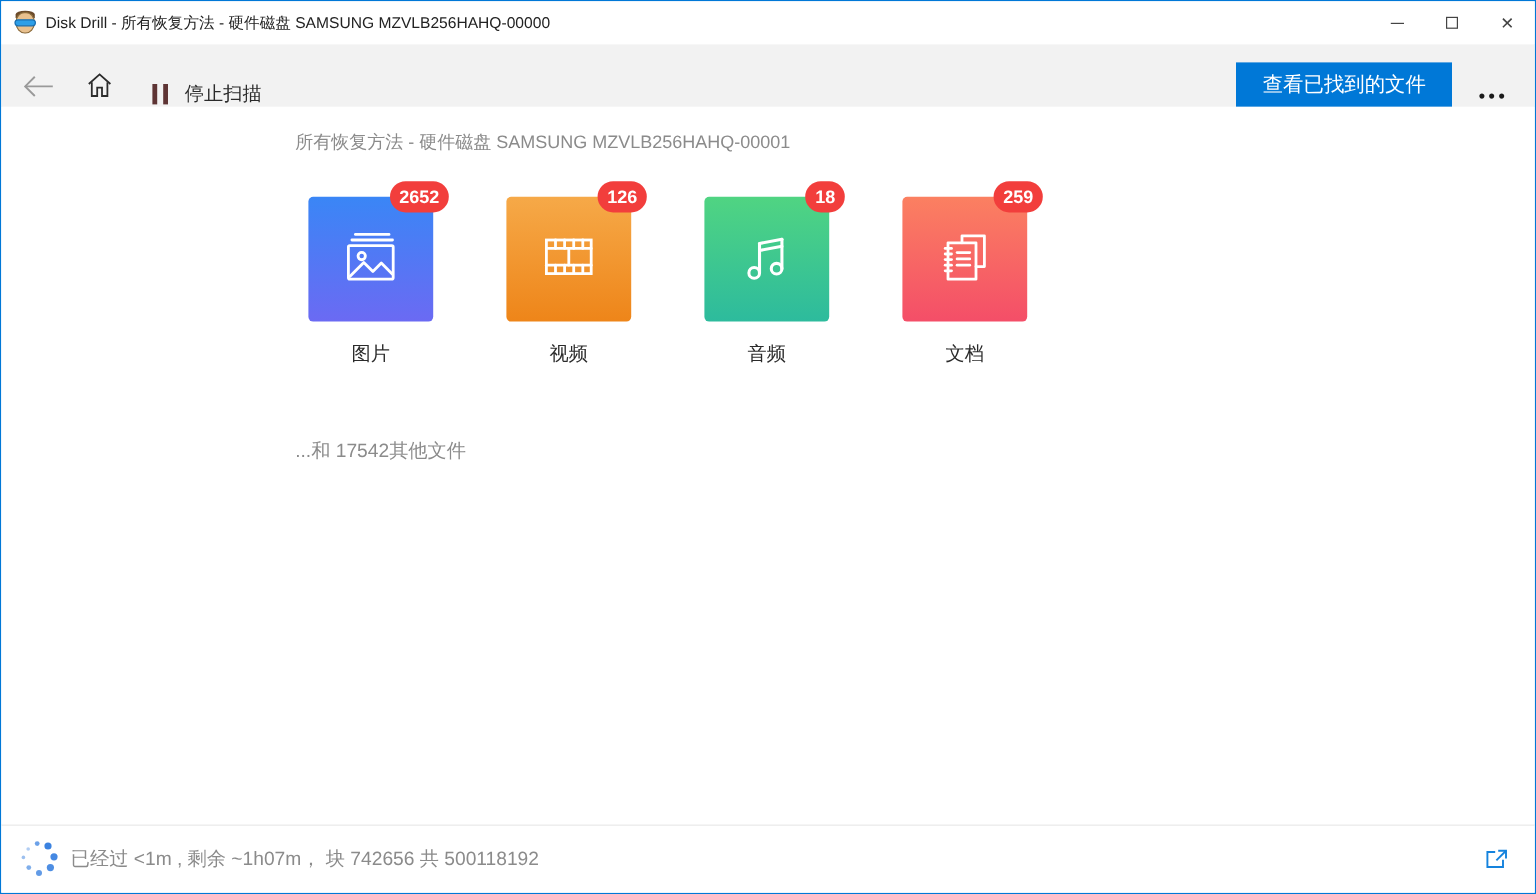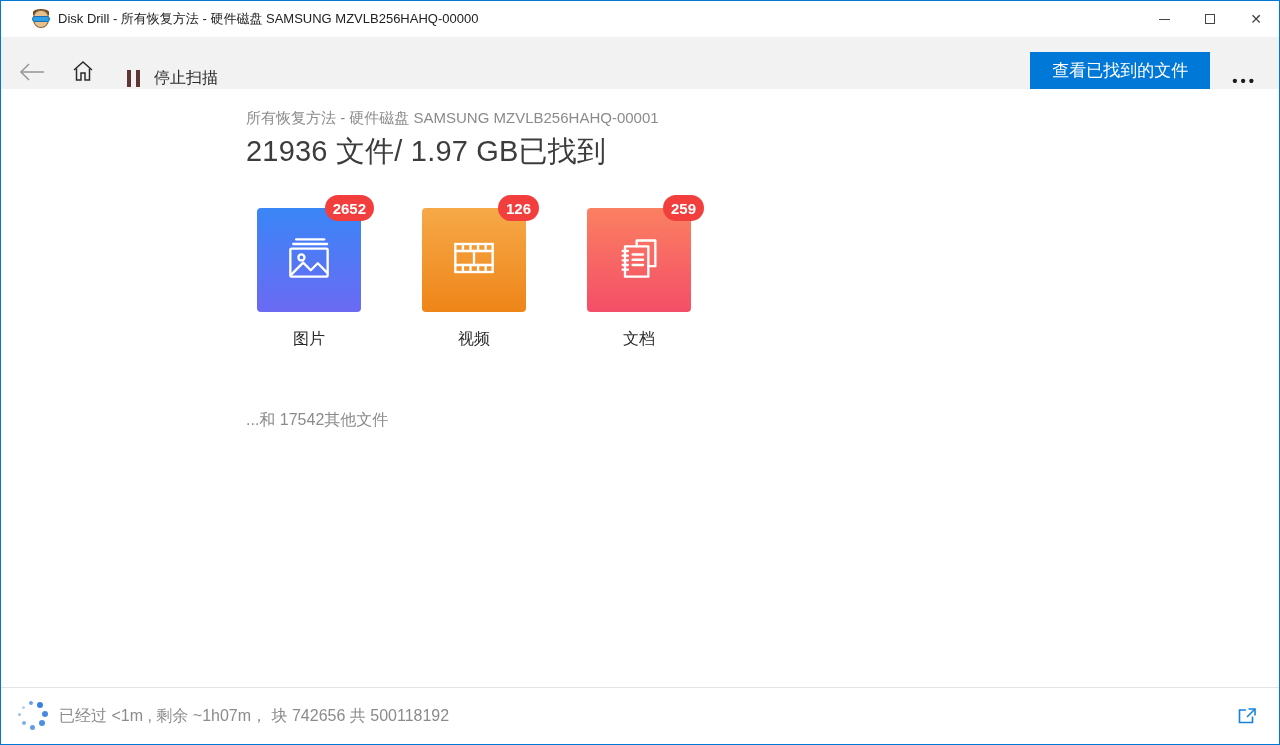--- a/index.html
+++ b/index.html
@@ -6,21 +6,21 @@
   html,body { width:1280px; height:745px; }
   body {
     font-family:"Liberation Sans","DejaVu Sans",sans-serif;
     background:#ffffff;
     border:1px solid #0078d7;
     display:flex; flex-direction:column;
     overflow:hidden;
   }
 
   
-  .titlebar { height:36px; background:#ffffff; display:flex; align-items:center; flex-shrink:0;padding-left:20px; }
+  .titlebar { height:36px; background:#ffffff; display:flex; align-items:center; flex-shrink:0; }
   .app-logo { width:20px; height:20px; margin:0 7px 0 10px; position:relative; flex-shrink:0; }
   .app-logo .face { position:absolute; left:2px; top:1px; width:16px; height:18px; border-radius:45% 45% 48% 48%; background:#e8c08e; border:1px solid #8a6a3a; }
   .app-logo .hair { position:absolute; left:2px; top:0px; width:16px; height:6px; border-radius:50% 50% 0 0; background:#6b4a2a; }
   .app-logo .goggles { position:absolute; left:1px; top:7px; width:18px; height:6px; background:#2d9fe8; border-radius:3px; border:1px solid #1a6fb0; }
   .title-text { font-size:13px; color:#222; white-space:nowrap; }
   .win-controls { margin-left:auto; display:flex; height:100%; }
   .win-btn { width:46px; height:100%; display:flex; align-items:center; justify-content:center; color:#444; font-size:13px; cursor:default; }
   .glyph-min { width:11px; height:1px; background:#444; display:block; }
   .glyph-max { width:10px; height:10px; border:1px solid #444; display:block; }
   .glyph-close { font-size:14px; color:#444; line-height:1; }
@@ -110,21 +110,20 @@
       </span>
     <span class="stop-label">停止扫描</span>
   </div>
   <div class="tb-spacer"></div>
   <button class="view-files-btn">查看已找到的文件</button>
   <span class="more-btn">•••</span>
 </div>
 
 <div class="main">
   <div class="subtitle">所有恢复方法 - 硬件磁盘 SAMSUNG MZVLB256HAHQ-00001</div>
-  <h1 class="page-title">21936 文件/ 1.97 GB已找到</h1>
 
   <div class="tiles">
   <div class="tile-wrap">
     <div class="tile" style="background: linear-gradient(rgb(58, 134, 246), rgb(107, 106, 243));">
       <span class="icon-holder"><svg viewBox="0 0 48 48" fill="none" stroke="#fff" stroke-width="2" stroke-linecap="round" stroke-linejoin="round">
     <path d="M13 8 H37"></path>
               <path d="M10.5 12 H39.5"></path>
     <rect x="8" y="16" width="32" height="24" rx="1"></rect>
     <circle cx="17.5" cy="23.5" r="2.6"></circle>
     <path d="M9 38 L19 28 L25.5 34.5 L31.5 28.5 L39.5 36.5"></path>
@@ -148,20 +147,34 @@
               <path d="M21 30 V36"></path>
               <path d="M27.5 30 V36"></path>
               <path d="M34 30 V36"></path>
     <path d="M24 18 V30"></path>
   </svg></span>
       <span class="badge" style="background: rgb(242, 62, 60);">126</span>
     </div>
     <div class="tile-label">视频</div>
   </div>
 
+  <div class="tile-wrap">
+    <div class="tile" style="background: linear-gradient(rgb(80, 212, 130), rgb(45, 187, 157));">
+      <span class="icon-holder"><svg viewBox="0 0 48 48" fill="none" stroke="#fff" stroke-width="2.2" stroke-linecap="round" stroke-linejoin="round">
+    <circle cx="15" cy="35.5" r="3.8"></circle>
+    <circle cx="31" cy="32.5" r="3.8"></circle>
+    <path d="M18.8 35.5 V14.5"></path>
+    <path d="M34.8 32.5 V11.5"></path>
+    <path d="M18.8 14.5 L34.8 11.5"></path>
+    <path d="M18.8 19.5 L34.8 16.5"></path>
+  </svg></span>
+      <span class="badge" style="background: rgb(242, 62, 60);">18</span>
+    </div>
+    <div class="tile-label">音频</div>
+  </div>
 
   <div class="tile-wrap">
     <div class="tile" style="background: linear-gradient(rgb(251, 128, 97), rgb(244, 78, 104));">
       <span class="icon-holder"><svg viewBox="0 0 48 48" fill="none" stroke="#fff" stroke-width="2" stroke-linecap="round" stroke-linejoin="round">
     <path d="M22 14 V9 H38 V31 H32"></path>
     <rect x="12" y="14" width="20" height="26"></rect>
     <path d="M10 18 H14.5"></path>
               <path d="M10 22 H14.5"></path>
               <path d="M10 26 H14.5"></path>
               <path d="M10 30 H14.5"></path>

